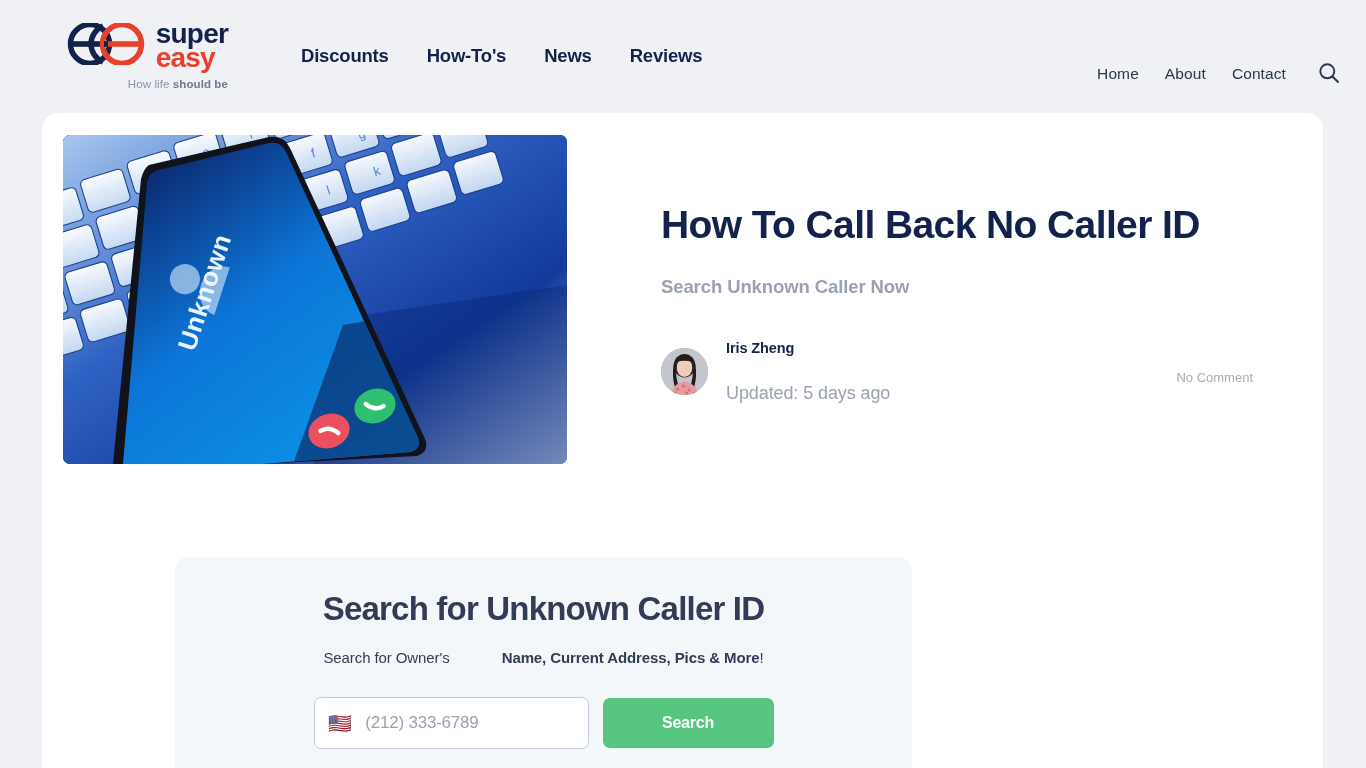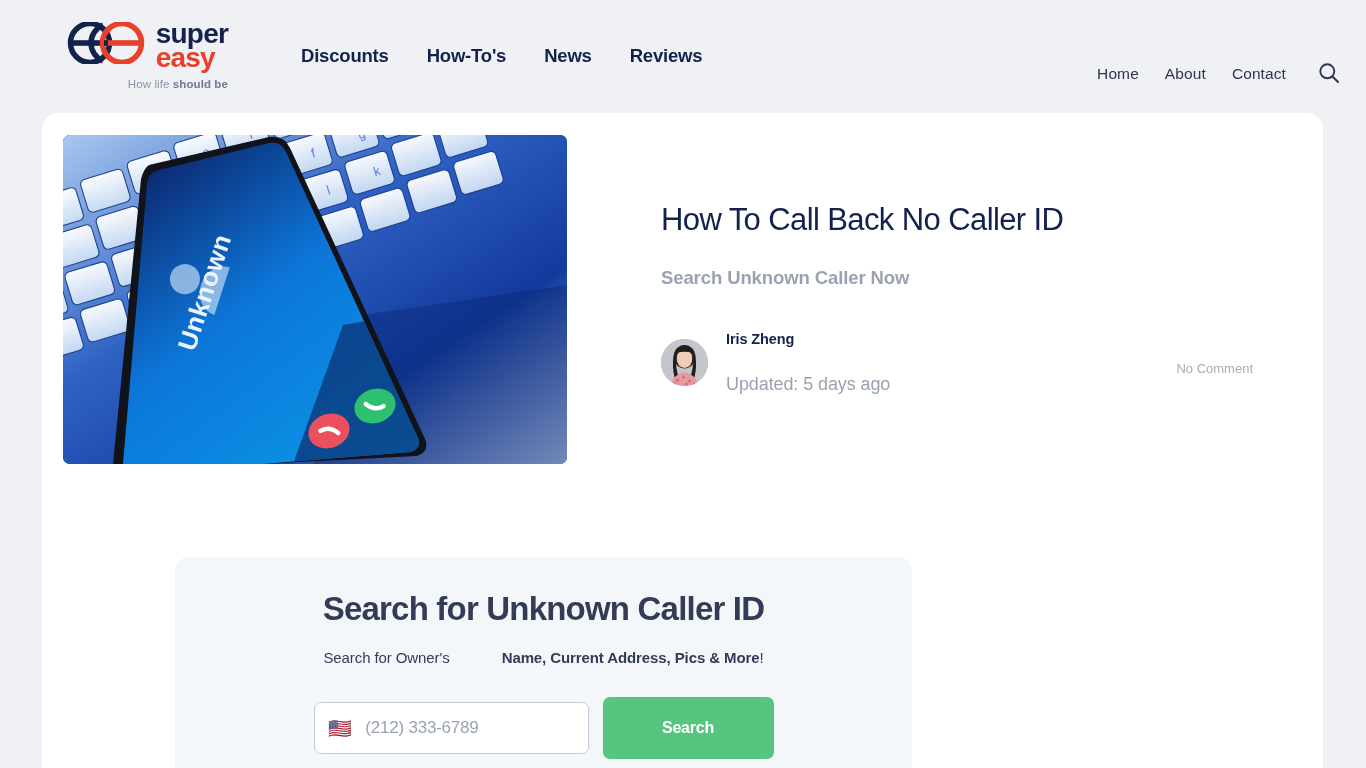--- a/index.html
+++ b/index.html
@@ -30,21 +30,21 @@
   .brand {
     display: flex;
     flex-direction: column;
     align-items: flex-end;
     padding-top: 22px;
     width: 186px;
     flex: 0 0 auto;
   }
   .brand-row {
     display: flex;
-    align-items: flex-start;
+    align-items: center;
     gap: 7px;
   }
   .logo-mark { flex: 0 0 auto; display: block; }
   .logo-words {
     display: flex;
     flex-direction: column;
     line-height: 0.84;
     font-weight: bold;
     letter-spacing: -0.8px;
   }
@@ -129,22 +129,22 @@
     background: #0a1d6e;
   }
   .hero svg { display: block; width: 100%; height: 100%; }
 
   .article-meta {
     flex: 1;
     padding: 68px 70px 0 94px;
     min-width: 0;
   }
   .article-title {
-    font-size: 31px;
-    font-weight: normal;
+    font-size: 39px;
+    font-weight: bold;
     letter-spacing: -0.6px;
     color: #13224d;
     line-height: 1.12;
   }
   .article-subtitle {
     margin-top: 29px;
     font-size: 18.5px;
     font-weight: bold;
     color: #9aa2b1;
     letter-spacing: -0.1px;
@@ -242,21 +242,21 @@
     font-family: "Liberation Sans", sans-serif;
     font-size: 17px;
     color: #13224d;
     width: 100%;
     letter-spacing: -0.2px;
   }
   .phone-input::placeholder { color: #9aa2b1; }
 
   .go-btn {
     width: 171px;
-    height: 62px;
+    height: 50px;
     border: none;
     border-radius: 7px;
     background: #56c57f;
     color: #ffffff;
     font-family: "Liberation Sans", sans-serif;
     font-size: 16px;
     font-weight: bold;
     letter-spacing: -0.2px;
     cursor: pointer;
   }

